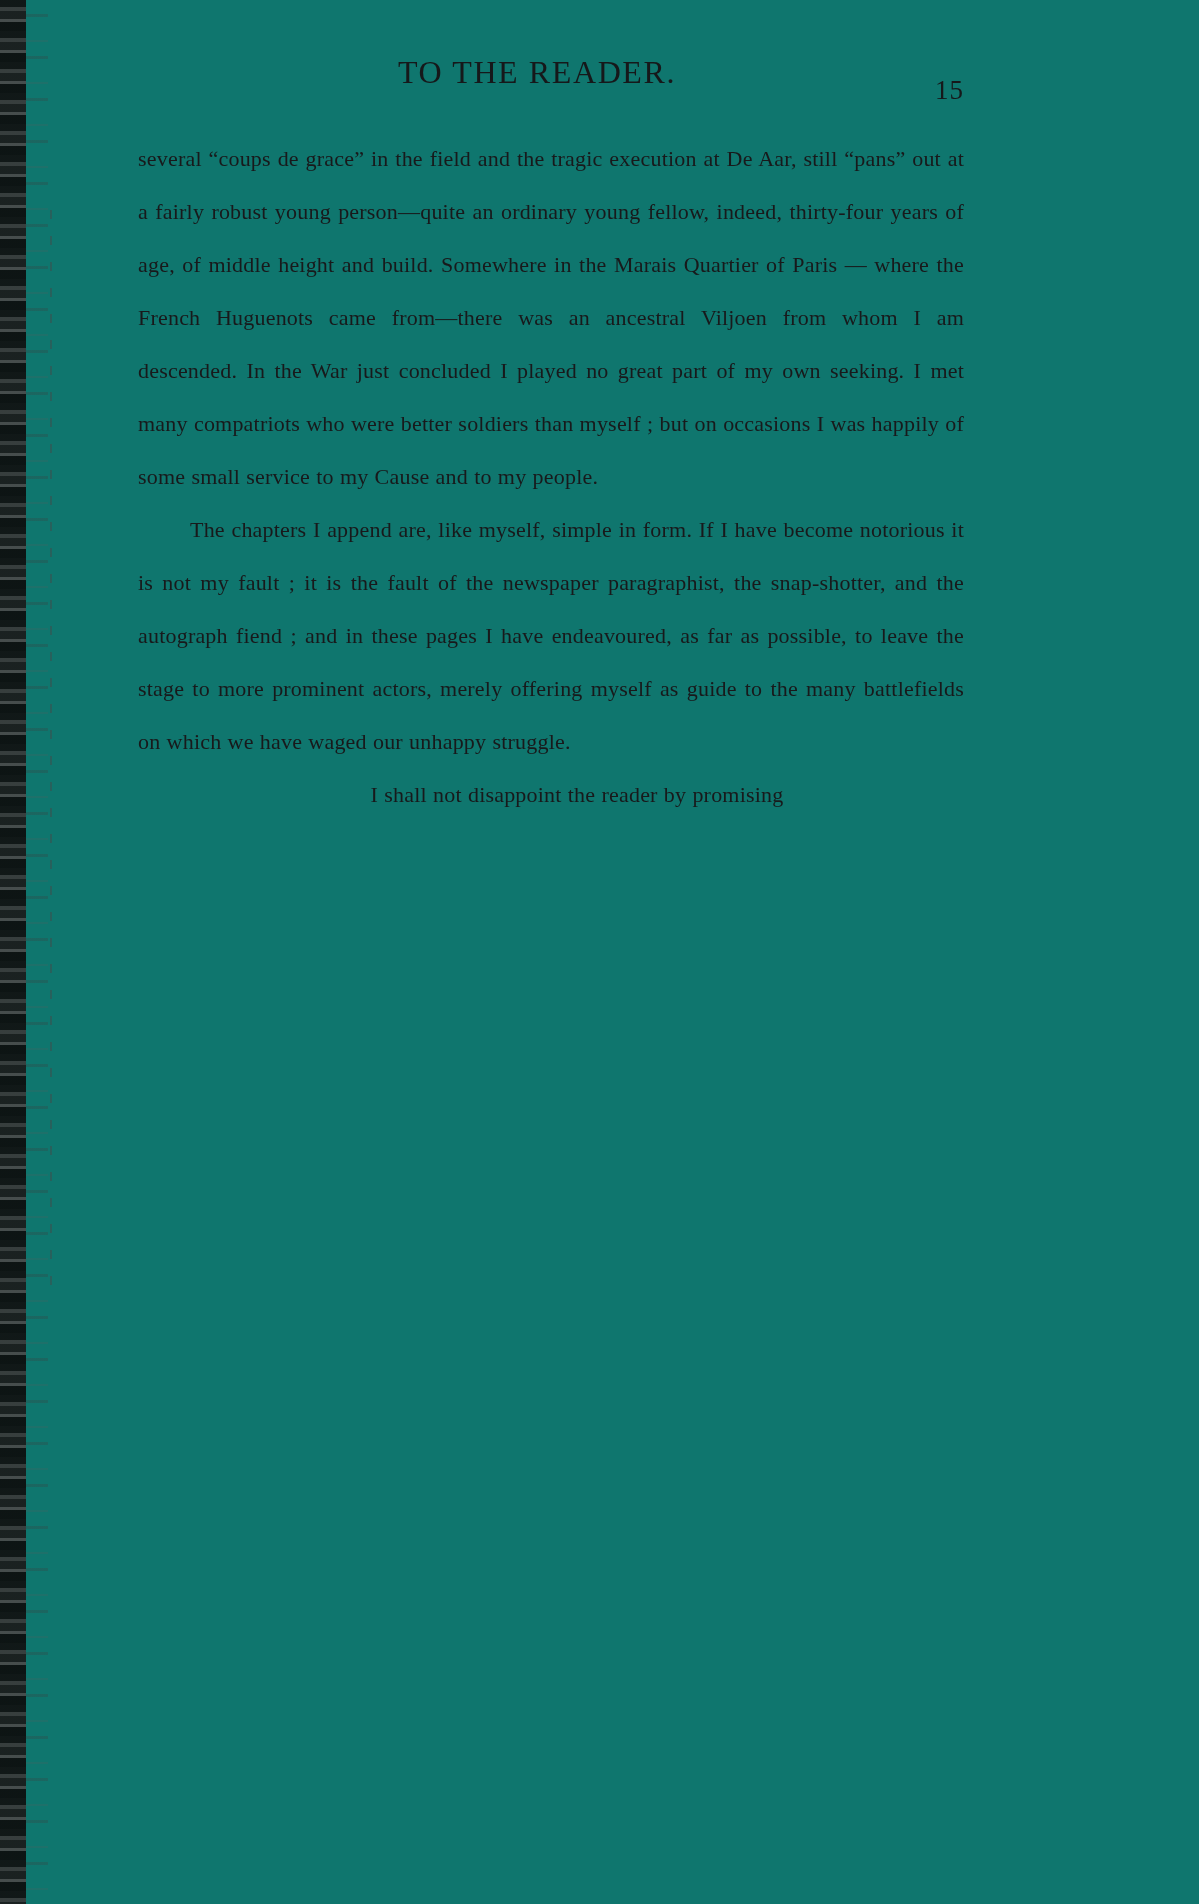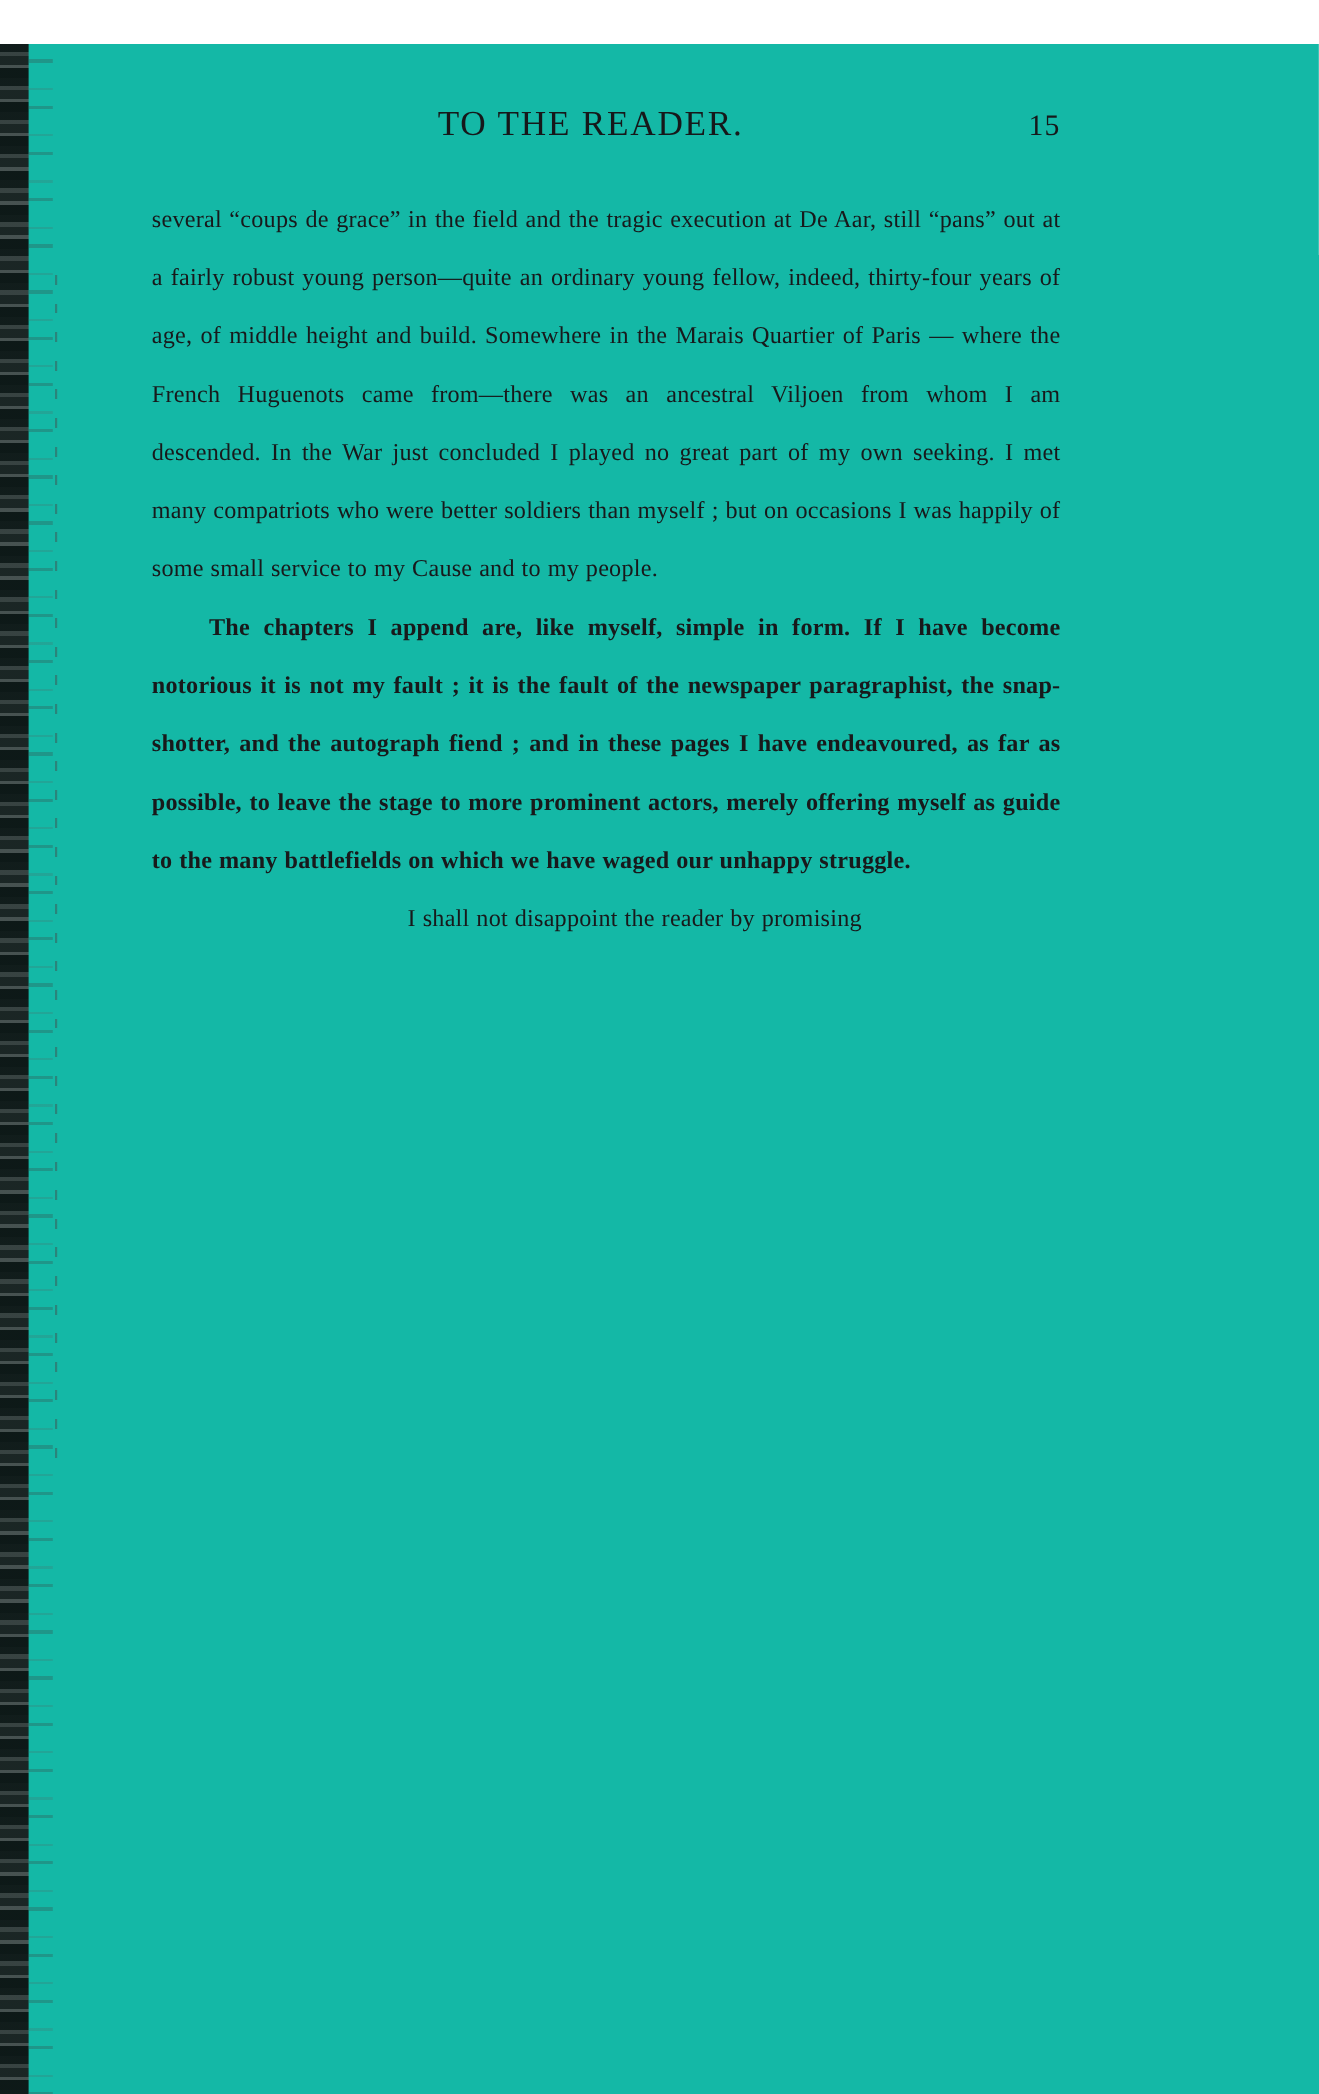--- a/index.html
+++ b/index.html
@@ -11,22 +11,21 @@
     width: 1199px;
     height: 1904px;
     overflow: hidden;
     font-family: "Liberation Serif", serif;
     color: #141414;
     position: relative;
   }
   .page {
     position: absolute;
     inset: 0;
-    background: #14b8a6;
-    margin-top: 40px;
+    background: #0f766e;
   }
   
   .binding-edge {
     position: absolute;
     left: 0;
     top: 0;
     width: 26px;
     height: 100%;
     background:
       repeating-linear-gradient(
@@ -85,42 +84,41 @@
   .running-head {
     font-size: 32px;
     letter-spacing: 1.6px;
     color: #16181a;
     white-space: nowrap;
     transform: translateX(-14px);
   }
   .folio {
     position: absolute;
     right: 0;
-    bottom: 18px;
+    bottom: 2px;
     font-size: 27px;
     letter-spacing: 1px;
     color: #16181a;
   }
 
   .body-text {
     margin-top: 24px;
   }
   p {
     margin: 0;
     font-size: 22px;
     line-height: 53px;
     text-align: justify;
     text-justify: inter-word;
     color: #18191b;
     letter-spacing: 0.2px;
     word-spacing: 0.5px;
   }
   p.indent {
     text-indent: 52px;
-    font-weight: bold;
   }
   p + p {
     margin-top: 0;
   }
   
   .last-line-natural {
     text-align-last: left;
   }
   .para-final {
     text-align: center;

